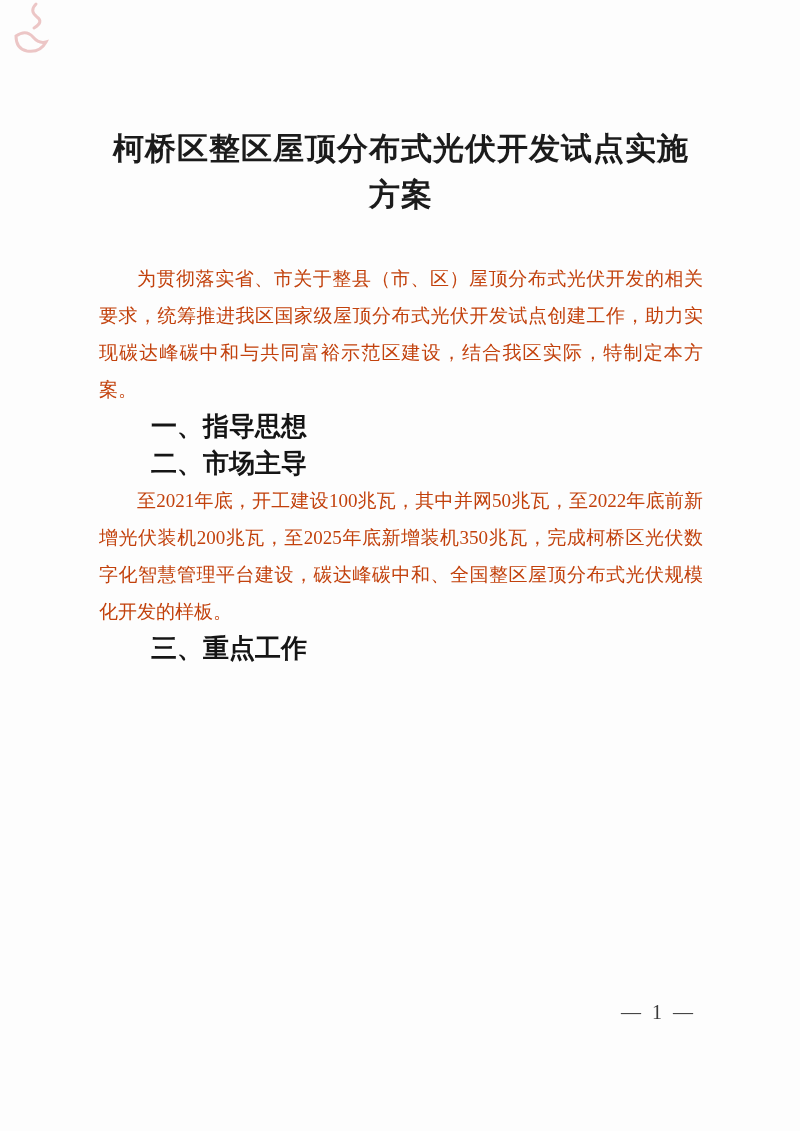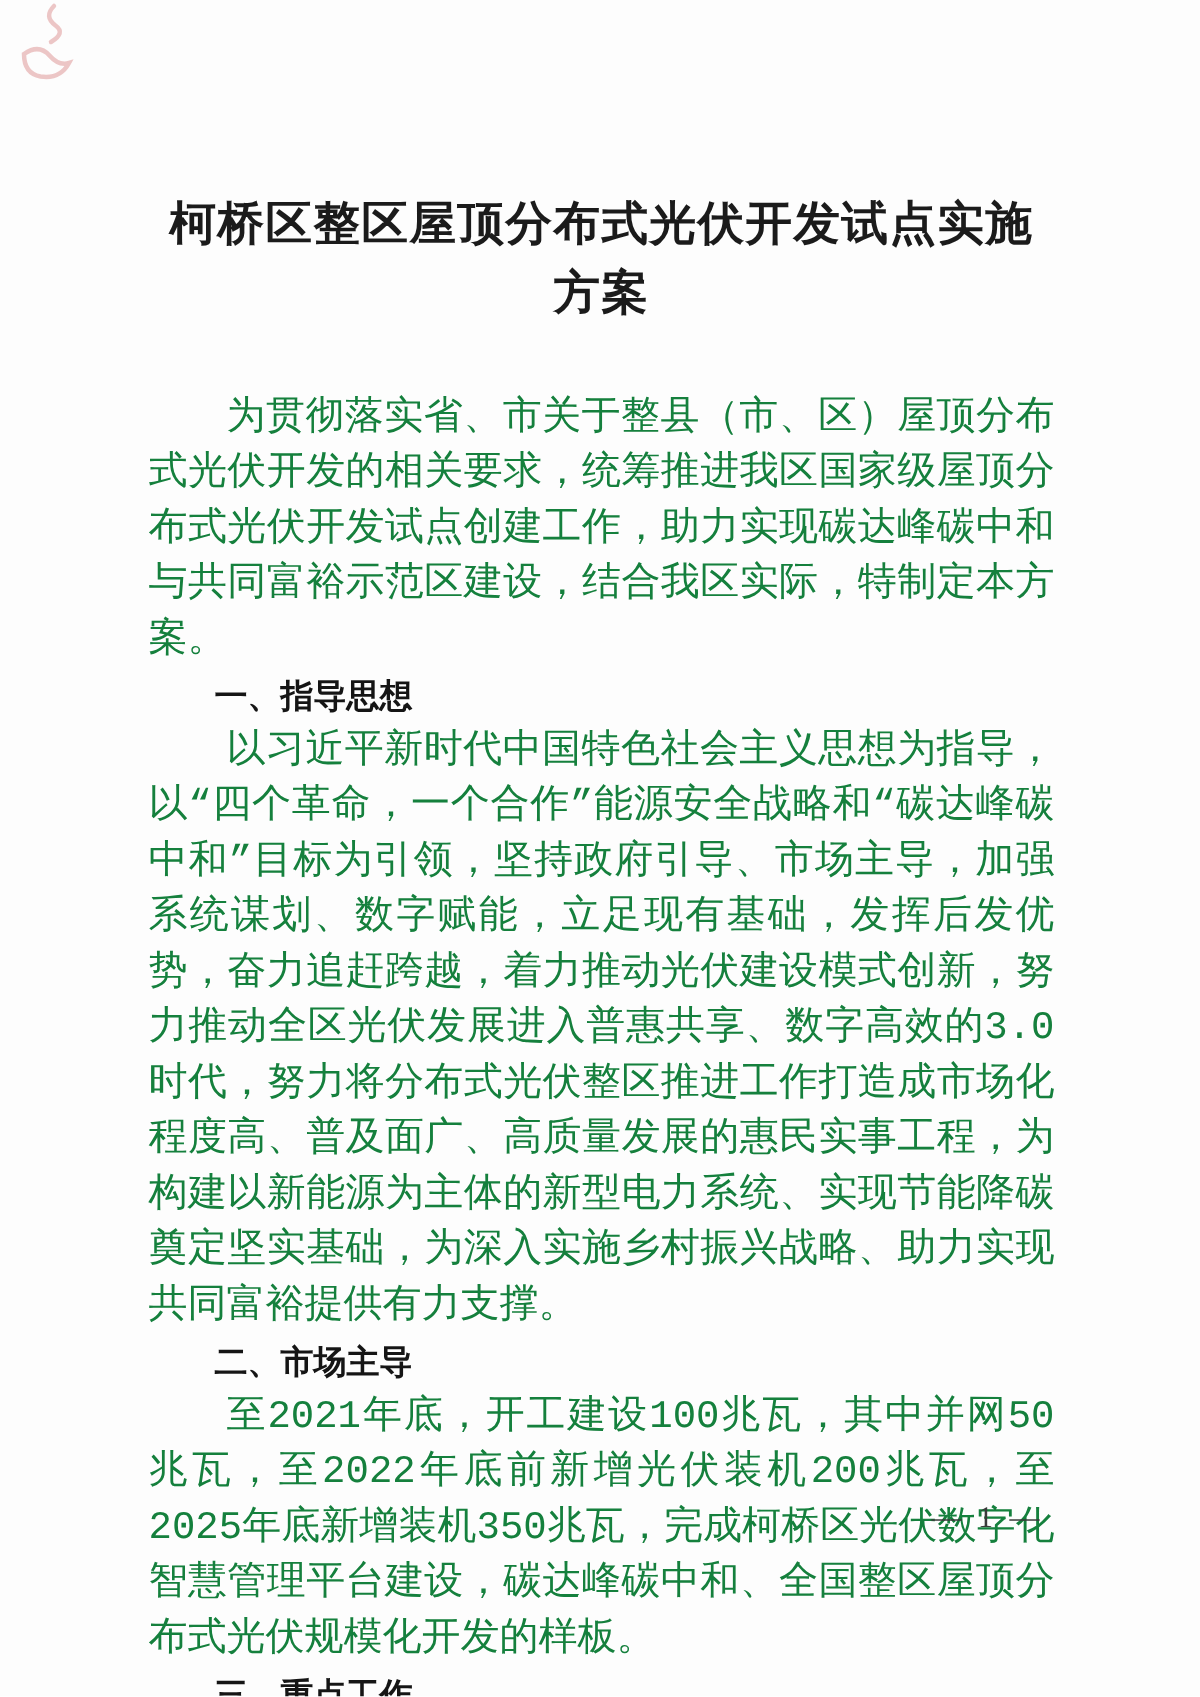--- a/index.html
+++ b/index.html
@@ -32,33 +32,32 @@
     font-weight: 700;
     font-size: 31px;
     line-height: 46px;
     text-align: center;
     color: #1b1b1b;
     letter-spacing: 1px;
     margin: 0 0 42px 0;
   }
 
   .para {
-    font-size: 26px;
+    font-size: 19px;
     line-height: 37px;
-    color: #15803d;
+    color: #c2410c;
     text-align: justify;
     text-indent: 2em;
     margin: 0;
-    font-family: Liberation Mono, monospace;
   }
 
   .heading {
     font-family: "Liberation Sans", sans-serif;
     font-weight: 700;
-    font-size: 22px;
+    font-size: 26px;
     line-height: 37px;
     color: #151515;
     text-indent: 2em;
     margin: 0;
   }
 
   .page-number {
     position: absolute;
     top: 1000px;
     right: 104px;
@@ -79,21 +78,20 @@
     <path d="M10 36 q10 -7 17 1 q6 7 13 5 q-6 11 -19 9 q-11 -2 -11 -15 z" fill="none" stroke="#c84a4a" stroke-width="3" stroke-linecap="round"></path>
   </svg>
 
   <div class="doc">
     <h1 class="title">柯桥区整区屋顶分布式光伏开发试点实施方案</h1>
 
     <p class="para">为贯彻落实省、市关于整县（市、区）屋顶分布式光伏开发的相关要求，统筹推进我区国家级屋顶分布式光伏开发试点创建工作，助力实现碳达峰碳中和与共同富裕示范区建设，结合我区实际，特制定本方案。</p>
 
     <h2 class="heading">一、指导思想</h2>
 
-    <p class="para">以习近平新时代中国特色社会主义思想为指导，以“四个革命，一个合作”能源安全战略和“碳达峰碳中和”目标为引领，坚持政府引导、市场主导，加强系统谋划、数字赋能，立足现有基础，发挥后发优势，奋力追赶跨越，着力推动光伏建设模式创新，努力推动全区光伏发展进入普惠共享、数字高效的3.0时代，努力将分布式光伏整区推进工作打造成市场化程度高、普及面广、高质量发展的惠民实事工程，为构建以新能源为主体的新型电力系统、实现节能降碳奠定坚实基础，为深入实施乡村振兴战略、助力实现共同富裕提供有力支撑。</p>
 
     <h2 class="heading">二、市场主导</h2>
 
     <p class="para">至2021年底，开工建设100兆瓦，其中并网50兆瓦，至2022年底前新增光伏装机200兆瓦，至2025年底新增装机350兆瓦，完成柯桥区光伏数字化智慧管理平台建设，碳达峰碳中和、全国整区屋顶分布式光伏规模化开发的样板。</p>
 
     <h2 class="heading">三、重点工作</h2>
 
   </div>
 
   <div class="page-number">— 1 —</div>

